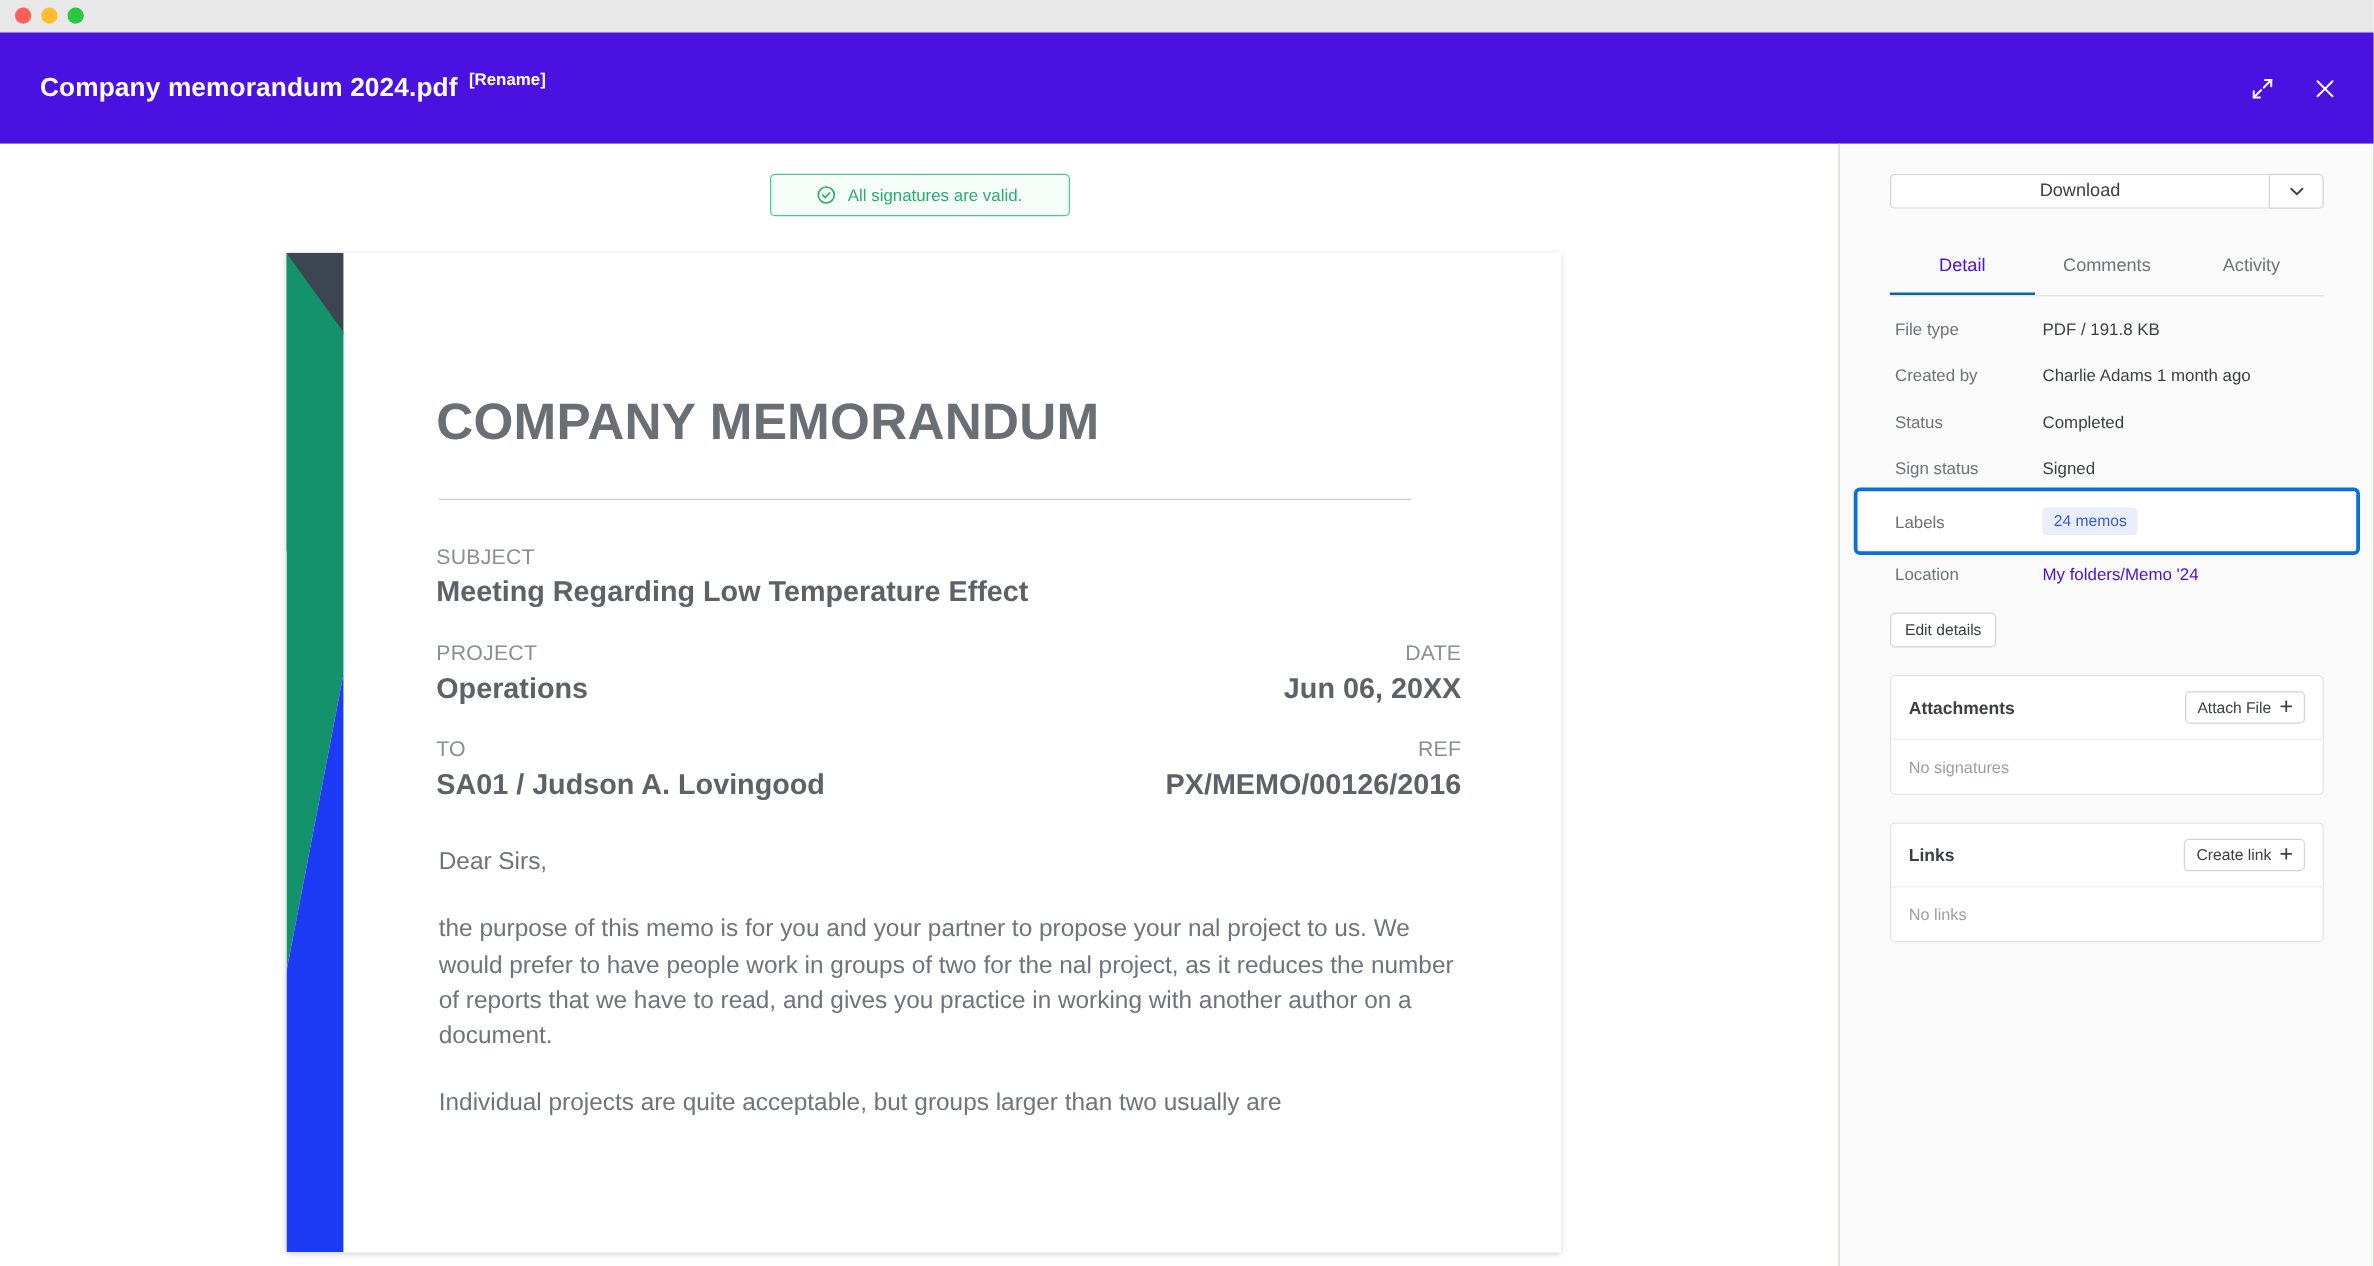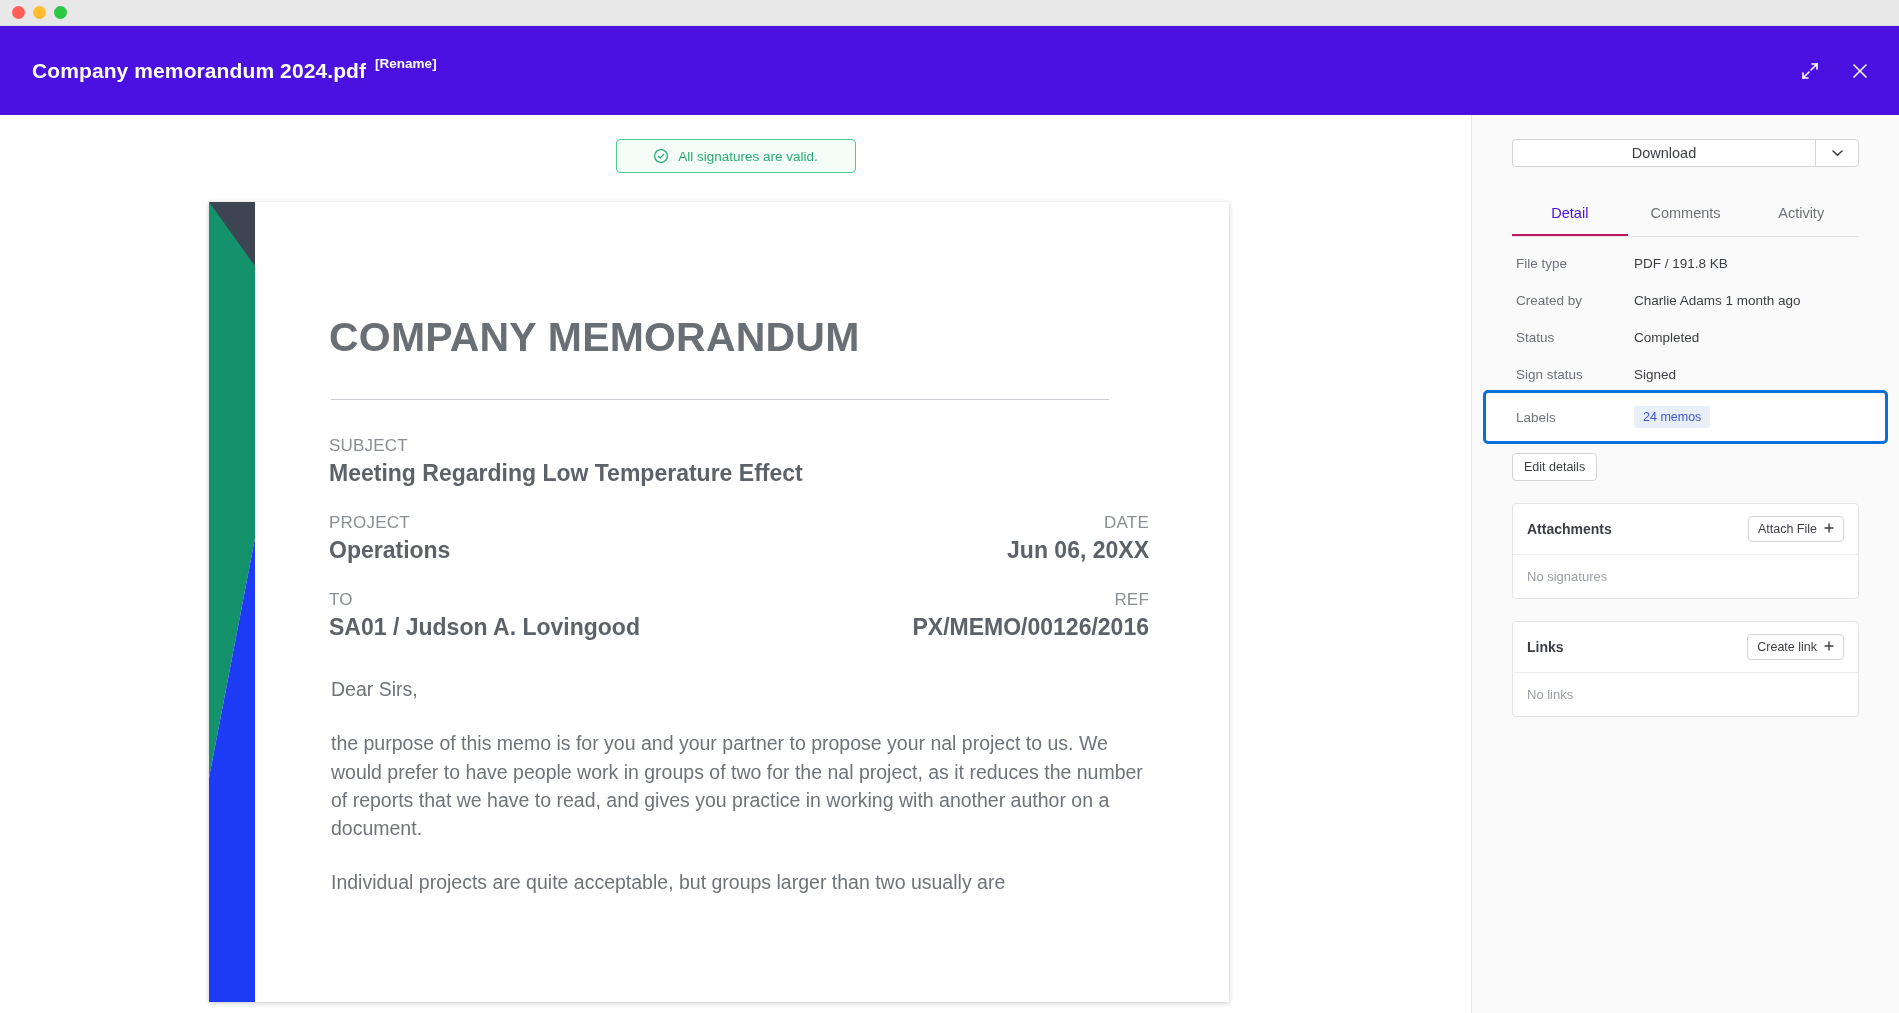--- a/index.html
+++ b/index.html
@@ -78,21 +78,21 @@
     display: flex; align-items: center; justify-content: center;
     gap: 9px;
     color: #2bab73;
     font-size: 13.5px;
   }
   .sig-banner svg { display:block; }
 
   
   .doc-page {
     position: absolute;
-    left: 209px; top: 87px;
+    left: 229px; top: 87px;
     width: 1020px; height: 800px;
     background: #ffffff;
     box-shadow: 0 1px 5px rgba(0,0,0,.22);
     overflow: hidden;
   }
   .doc-stripe { position: absolute; left: 0; top: 0; width: 46px; height: 100%; }
   .doc-stripe .s-dark {
     position:absolute; left:0; top:0; width:46px; height:100%;
     background:#3c4551;
     clip-path: polygon(0 0, 100% 0, 100% 8%, 0 30%);
@@ -155,21 +155,21 @@
     border-bottom: 1px solid #e4e4e6;
   }
   .tab {
     flex:1;
     text-align:center;
     font-size: 14.5px;
     color: #6e7279;
     padding: 12px 0 13px;
     cursor:pointer;
   }
-  .tab.active { color:#4a11e0; border-bottom: 2px solid #be185d; }
+  .tab.active { color:#4a11e0; border-bottom: 2px solid #0369a1; }
 
   .detail-rows { margin-top: 8px; }
   .d-row {
     display:flex;
     padding: 11px 4px;
     font-size: 13.5px;
     align-items:center;
   }
   .d-key { width: 118px; color:#6e7279; }
   .d-val { color:#3b3e44; }
@@ -343,20 +343,24 @@
         <div class="d-val">Completed</div>
       </div>
       <div class="d-row">
         <div class="d-key">Sign status</div>
         <div class="d-val">Signed</div>
       </div>
       <div class="d-row highlight">
         <div class="d-key">Labels</div>
         <div class="chip">24 memos</div>
       </div>
+      <div class="d-row">
+        <div class="d-key">Location</div>
+        <div class="d-val link">My folders/Memo '24</div>
+      </div>
     </div>
 
     <div class="edit-details">Edit details</div>
 
     <div class="card">
       <div class="card-head">
         <span class="card-title">Attachments</span>
         <span class="card-btn">
           <span>Attach File</span>
           <span>

